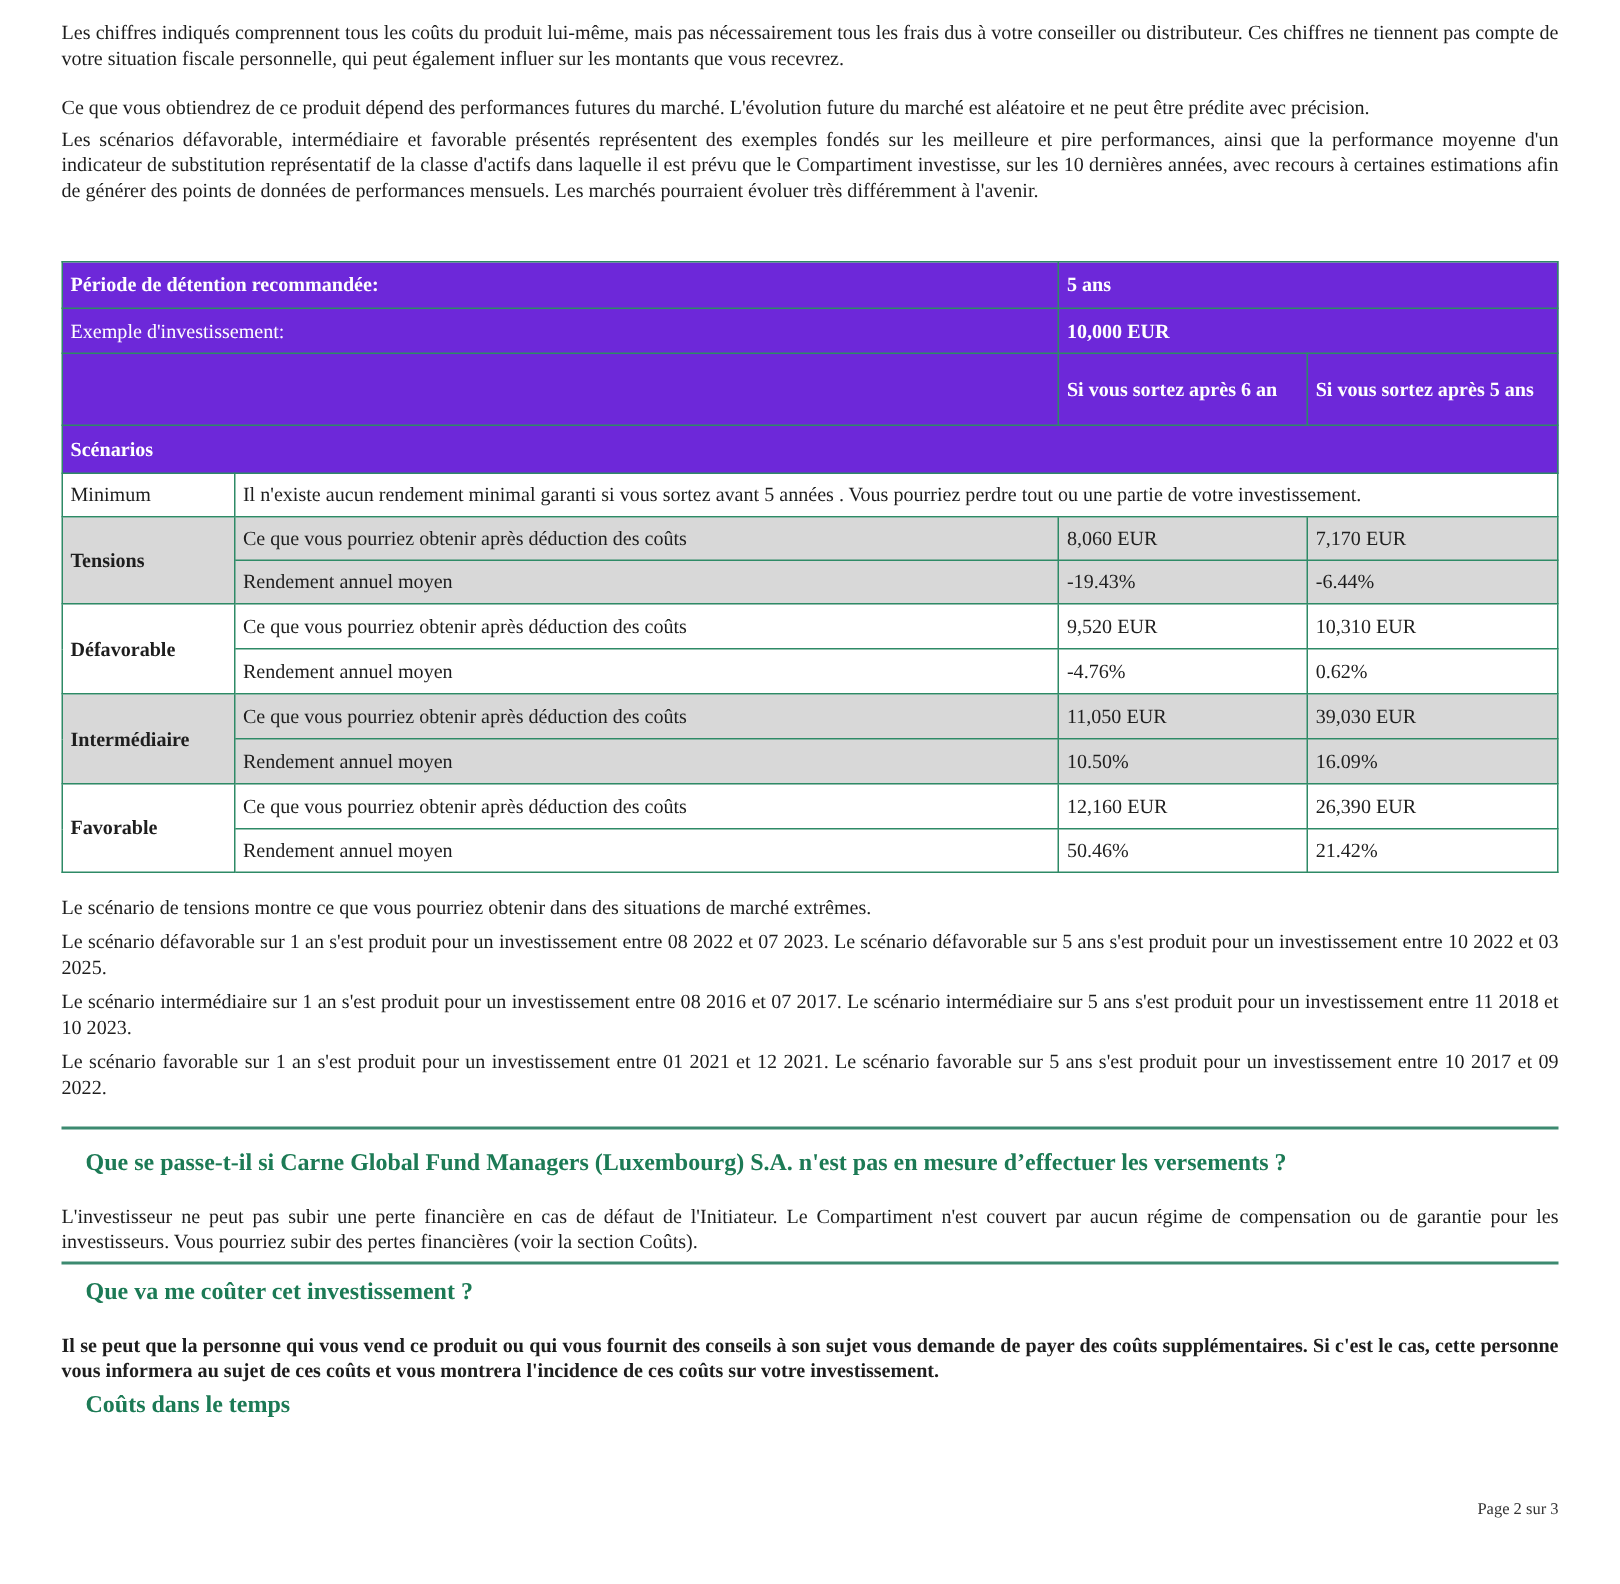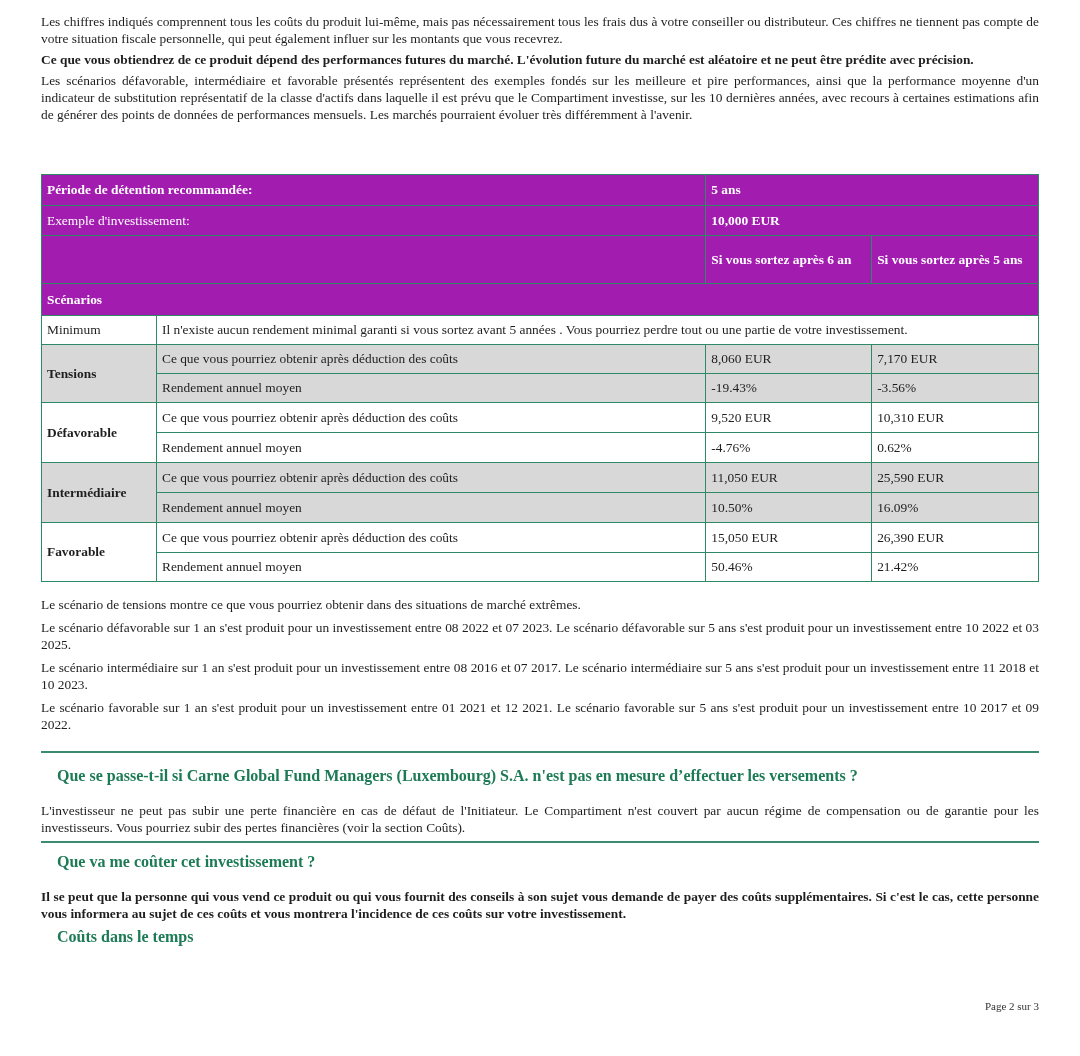--- a/index.html
+++ b/index.html
@@ -8,28 +8,28 @@
       font-family: "Liberation Serif", "DejaVu Serif", serif;
       color: #1e1e1e;
     }
     .page { position: absolute; left: 41px; top: 0; width: 998px; }
     .h1 {
       color: #1c7a55; font-weight: bold; font-size: 17px; line-height: 20px;
       margin: 1px 0 0 0; padding: 0;
     }
     p { margin: 0; font-size: 13.4px; line-height: 17px; text-align: justify; }
     .p1 { margin-top: 13px; }
-    .p2 { margin-top: 4px; font-weight: bold; }
+    .p2 { margin-top: 16px; font-weight: normal; }
     .p3 { margin-top: 4px; }
     table.perf {
       position: absolute; left: 0; top: 174px; width: 998px;
       border-collapse: collapse; font-size: 13.4px;
     }
     table.perf td { padding: 0 5px; vertical-align: middle; border: 1px solid #2e8a66; }
-    .green td { background: #a21caf; color: #ffffff; border-color: #007a52; }
+    .green td { background: #6d28d9; color: #ffffff; border-color: #007a52; }
     .green .bold { font-weight: bold; }
     .grey td { background: #d8d8d8; }
     .white td { background: #ffffff; }
     td.scen { font-weight: bold; }
     td.b { font-weight: normal; }
     .notes { position: absolute; left: 0; top: 596px; width: 998px; }
     .notes p { margin-bottom: 6px; }
     .rule { height: 2px; background: #3c8a70; width: 998px; }
     .h2 {
       color: #1c7a55; font-weight: bold; font-size: 16px; line-height: 20px; margin: 16px;
@@ -78,51 +78,51 @@
 
     <tr class="grey" style="height:29px">
       <td rowspan="2" class="scen">Tensions</td>
       <td class="b">Ce que vous pourriez obtenir après déduction des coûts</td>
       <td class="b">8,060 EUR</td>
       <td class="b">7,170 EUR</td>
     </tr>
     <tr class="grey" style="height:29px">
       <td>Rendement annuel moyen</td>
       <td>-19.43%</td>
-      <td>-3.56%</td>
+      <td>-6.44%</td>
     </tr>
 
     <tr class="white" style="height:30px">
       <td rowspan="2" class="scen">Défavorable</td>
       <td class="b">Ce que vous pourriez obtenir après déduction des coûts</td>
       <td class="b">9,520 EUR</td>
       <td class="b">10,310 EUR</td>
     </tr>
     <tr class="white" style="height:30px">
       <td>Rendement annuel moyen</td>
       <td>-4.76%</td>
       <td>0.62%</td>
     </tr>
 
     <tr class="grey" style="height:30px">
       <td rowspan="2" class="scen">Intermédiaire</td>
       <td class="b">Ce que vous pourriez obtenir après déduction des coûts</td>
       <td class="b">11,050 EUR</td>
-      <td class="b">25,590 EUR</td>
+      <td class="b">39,030 EUR</td>
     </tr>
     <tr class="grey" style="height:30px">
       <td>Rendement annuel moyen</td>
       <td>10.50%</td>
       <td>16.09%</td>
     </tr>
 
     <tr class="white" style="height:30px">
       <td rowspan="2" class="scen">Favorable</td>
       <td class="b">Ce que vous pourriez obtenir après déduction des coûts</td>
-      <td class="b">15,050 EUR</td>
+      <td class="b">12,160 EUR</td>
       <td class="b">26,390 EUR</td>
     </tr>
     <tr class="white" style="height:29px">
       <td>Rendement annuel moyen</td>
       <td>50.46%</td>
       <td>21.42%</td>
     </tr>
   </tbody>
     </table>
 

